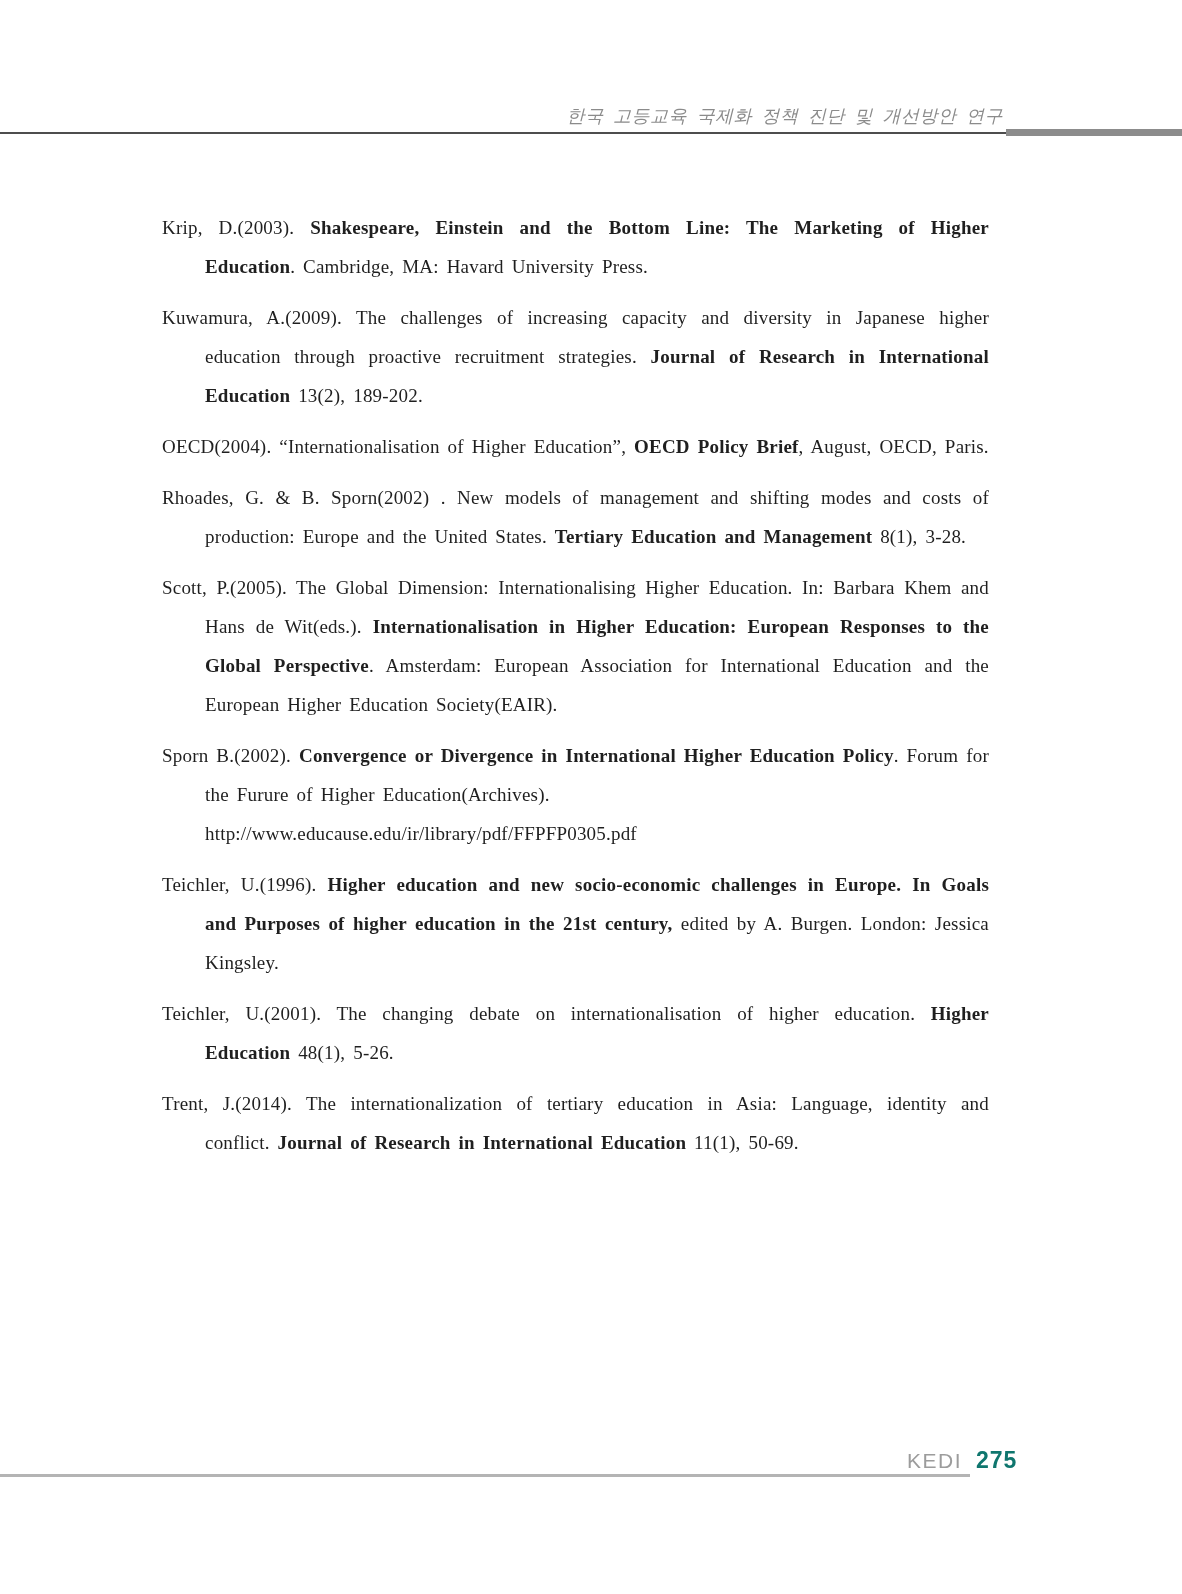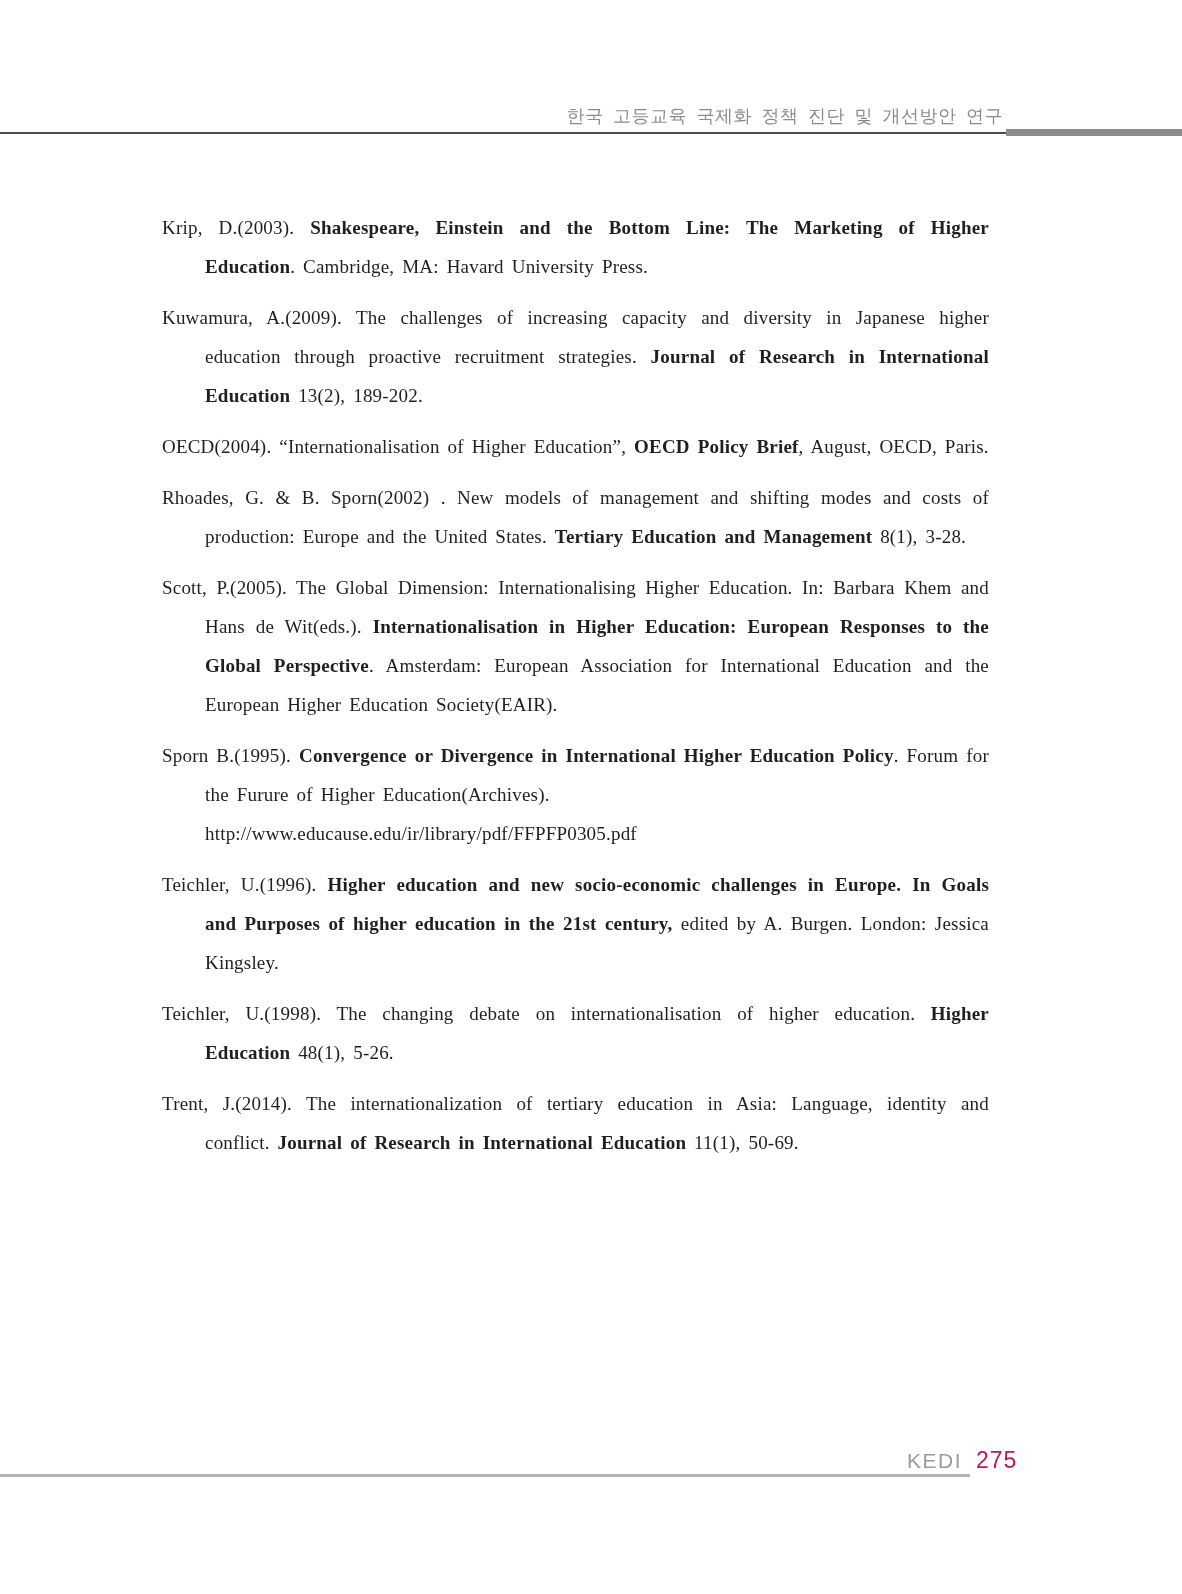--- a/index.html
+++ b/index.html
@@ -16,20 +16,21 @@
   .header-title {
     position:absolute;
     top:104px;
     right:179px;
     font-family:"Liberation Sans","DejaVu Sans",sans-serif;
     font-size:18px;
     color:#8b8b8b;
     letter-spacing:0.5px;
     word-spacing:4px;
     white-space:nowrap;
+    font-style:italic;
   }
   .header-rule-thin {
     position:absolute;
     top:132px; left:0;
     width:1006px; height:2px;
     background:#4d4d4d;
   }
   .header-rule-thick {
     position:absolute;
     top:129px; left:1006px;
@@ -73,43 +74,43 @@
     color:#9c9c9c;
     letter-spacing:1.5px;
     margin-left:44px;
   }
   .footer-page {
     position:absolute;
     top:1447px;
     left:976px;
     font-family:"Liberation Sans","DejaVu Sans",sans-serif;
     font-size:23px;
-    font-weight:normal;
-    color:#be185d;
+    font-weight:bold;
+    color:#0f766e;
     letter-spacing:1px;
   }
 </style>
 </head>
 <body>
 
 <div class="page">
 
   <div class="header-title">한국 고등교육 국제화 정책 진단 및 개선방안 연구</div>
   <div class="header-rule-thin"></div>
   <div class="header-rule-thick"></div>
 
   <div class="references">
       <p class="ref"><span class="plain">Krip, D.(2003). </span><span class="bold">Shakespeare, Einstein and the Bottom Line: The Marketing of Higher Education</span><span class="plain">. Cambridge, MA: Havard University Press.</span></p>
       <p class="ref"><span class="plain">Kuwamura, A.(2009). The challenges of increasing capacity and diversity in Japanese higher education through proactive recruitment strategies. </span><span class="bold">Journal of Research in International Education</span><span class="plain"> 13(2), 189-202.</span></p>
       <p class="ref"><span class="plain">OECD(2004). “Internationalisation of Higher Education”, </span><span class="bold">OECD Policy Brief</span><span class="plain">, August, OECD, Paris.</span></p>
       <p class="ref"><span class="plain">Rhoades, G. &amp; B. Sporn(2002) . New models of management and shifting modes and costs of production: Europe and the United States. </span><span class="bold">Tertiary Education and Management</span><span class="plain"> 8(1), 3-28.</span></p>
       <p class="ref"><span class="plain">Scott, P.(2005). The Global Dimension: Internationalising Higher Education. In: Barbara Khem and Hans de Wit(eds.). </span><span class="bold">Internationalisation in Higher Education: European Responses to the Global Perspective</span><span class="plain">. Amsterdam: European Association for International Education and the European Higher Education Society(EAIR).</span></p>
-      <p class="ref"><span class="plain">Sporn B.(1995). </span><span class="bold">Convergence or Divergence in International Higher Education Policy</span><span class="plain">. Forum for the Furure of Higher Education(Archives).</span><br><span class="plain">http://www.educause.edu/ir/library/pdf/FFPFP0305.pdf</span></p>
+      <p class="ref"><span class="plain">Sporn B.(2002). </span><span class="bold">Convergence or Divergence in International Higher Education Policy</span><span class="plain">. Forum for the Furure of Higher Education(Archives).</span><br><span class="plain">http://www.educause.edu/ir/library/pdf/FFPFP0305.pdf</span></p>
       <p class="ref"><span class="plain">Teichler, U.(1996). </span><span class="bold">Higher education and new socio-economic challenges in Europe. In Goals and Purposes of higher education in the 21st century,</span><span class="plain"> edited by A. Burgen. London: Jessica Kingsley.</span></p>
-      <p class="ref"><span class="plain">Teichler, U.(1998). The changing debate on internationalisation of higher education. </span><span class="bold">Higher Education</span><span class="plain"> 48(1), 5-26.</span></p>
+      <p class="ref"><span class="plain">Teichler, U.(2001). The changing debate on internationalisation of higher education. </span><span class="bold">Higher Education</span><span class="plain"> 48(1), 5-26.</span></p>
       <p class="ref"><span class="plain">Trent, J.(2014). The internationalization of tertiary education in Asia: Language, identity and conflict. </span><span class="bold">Journal of Research in International Education</span><span class="plain"> 11(1), 50-69.</span></p>
     </div>
 
   <div class="footer-rule"></div>
   <div class="footer-publisher">KEDI</div>
   <div class="footer-page">275</div>
 
 </div>
 
 </body></html>

